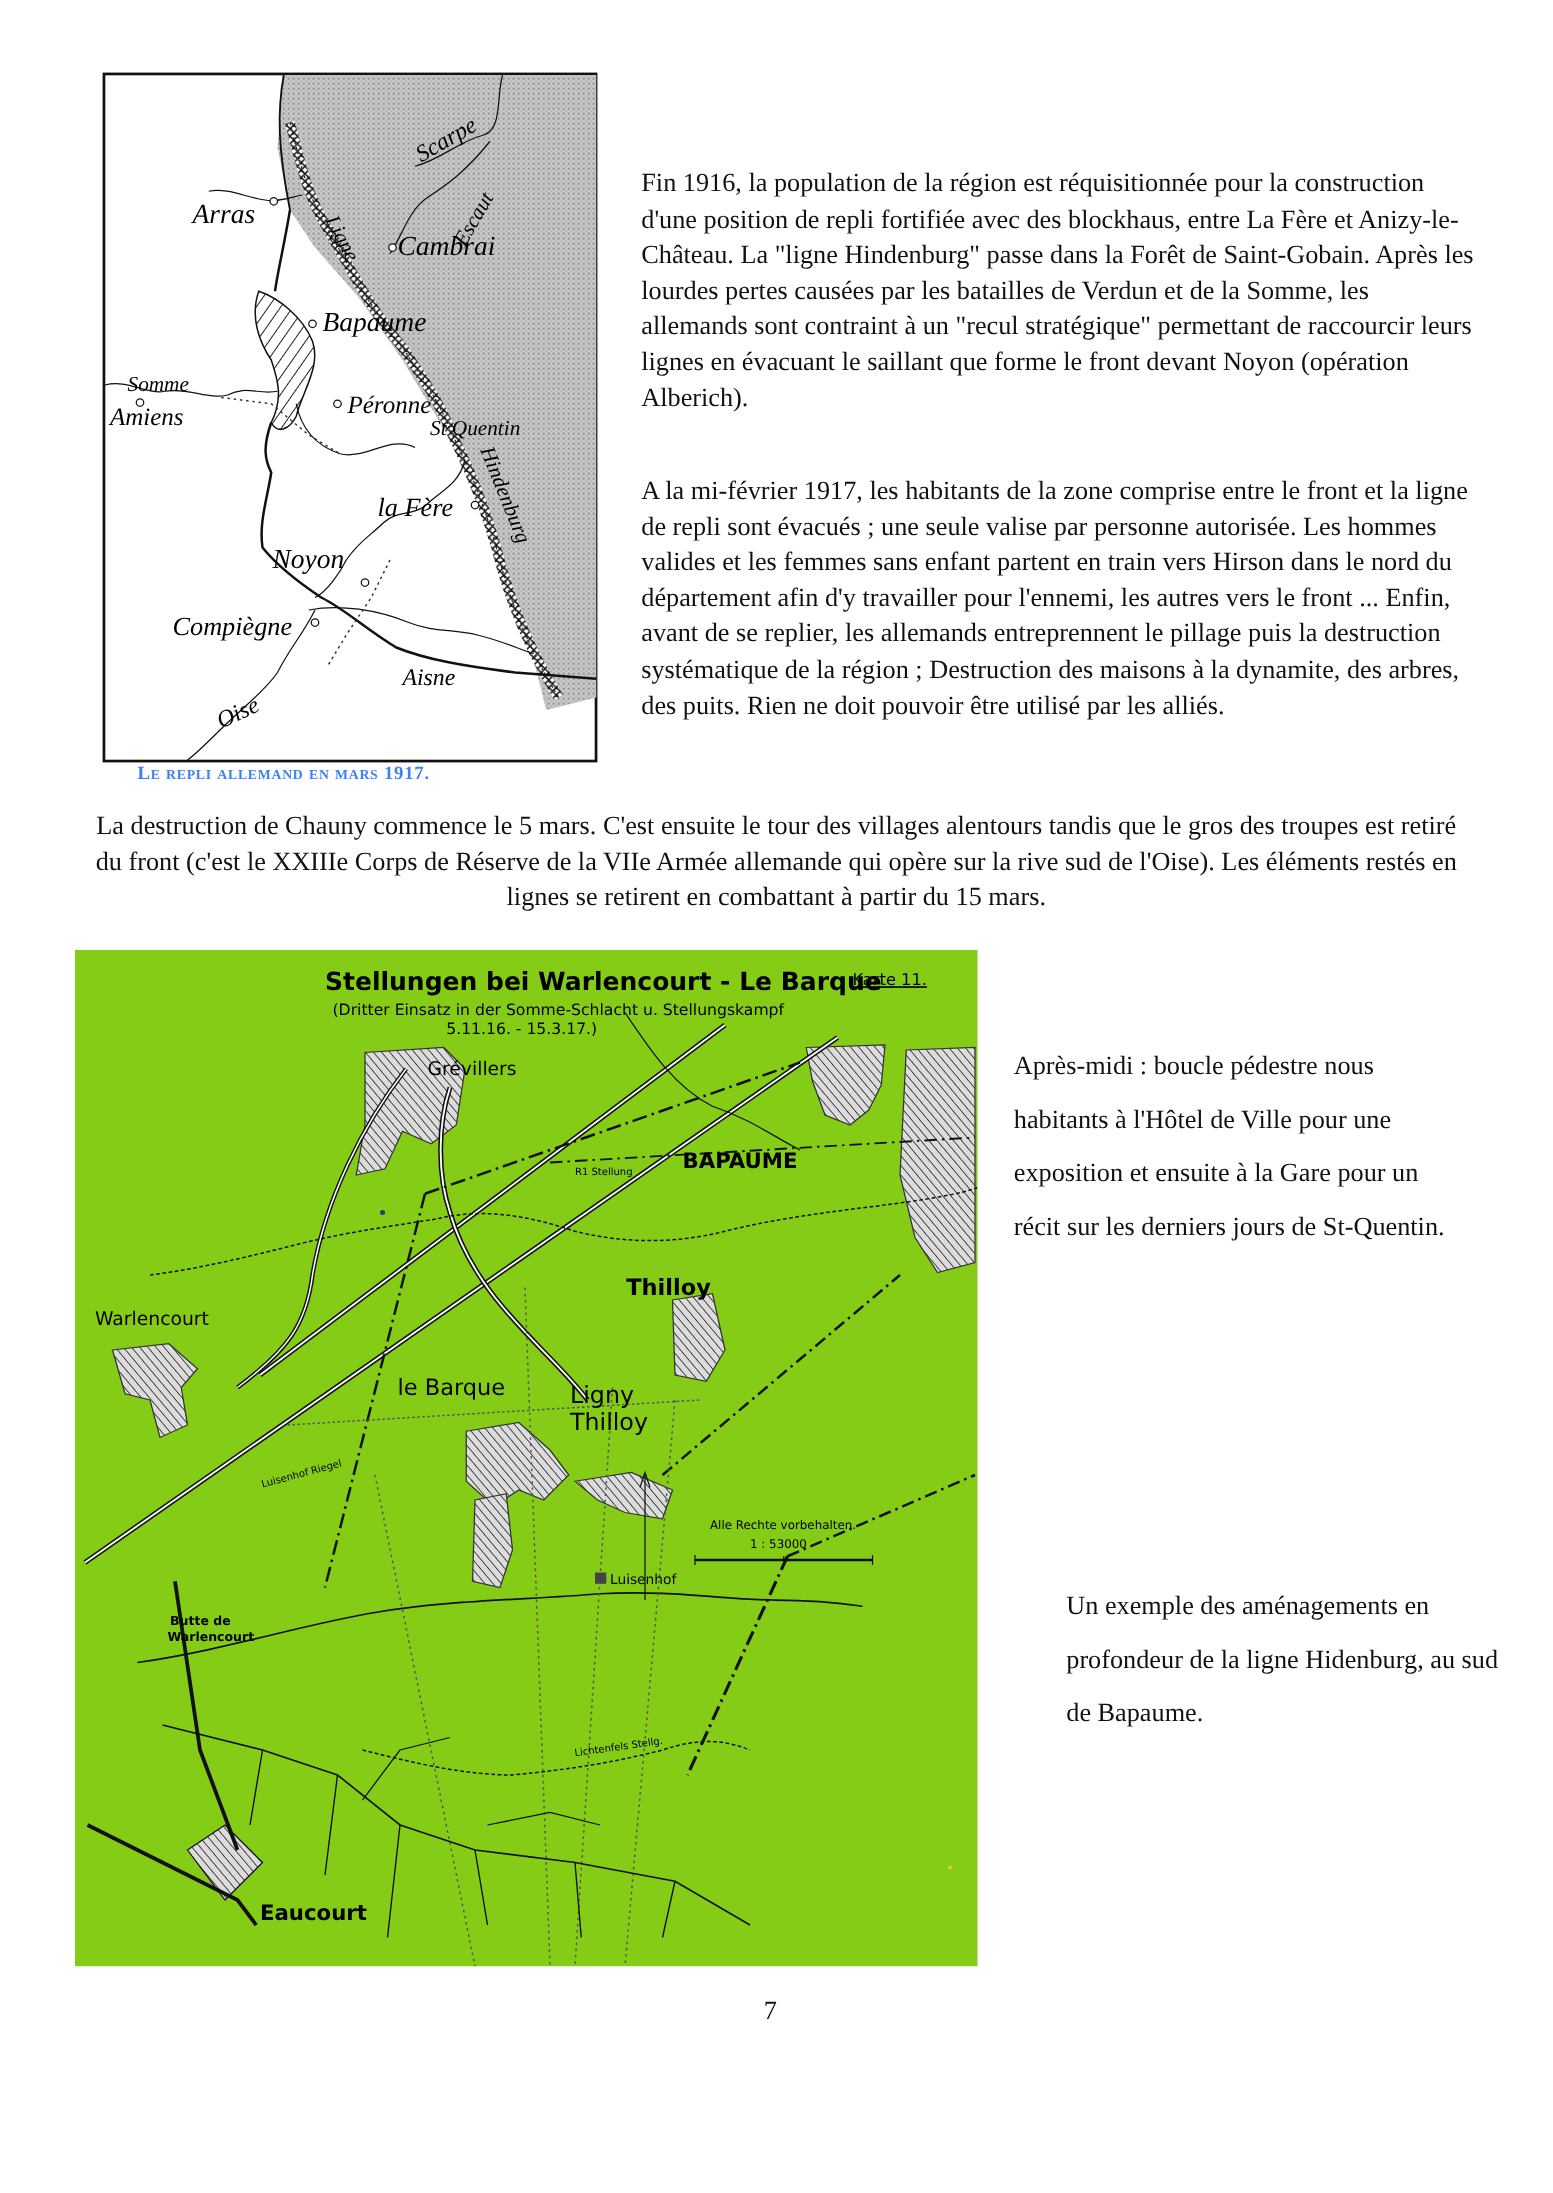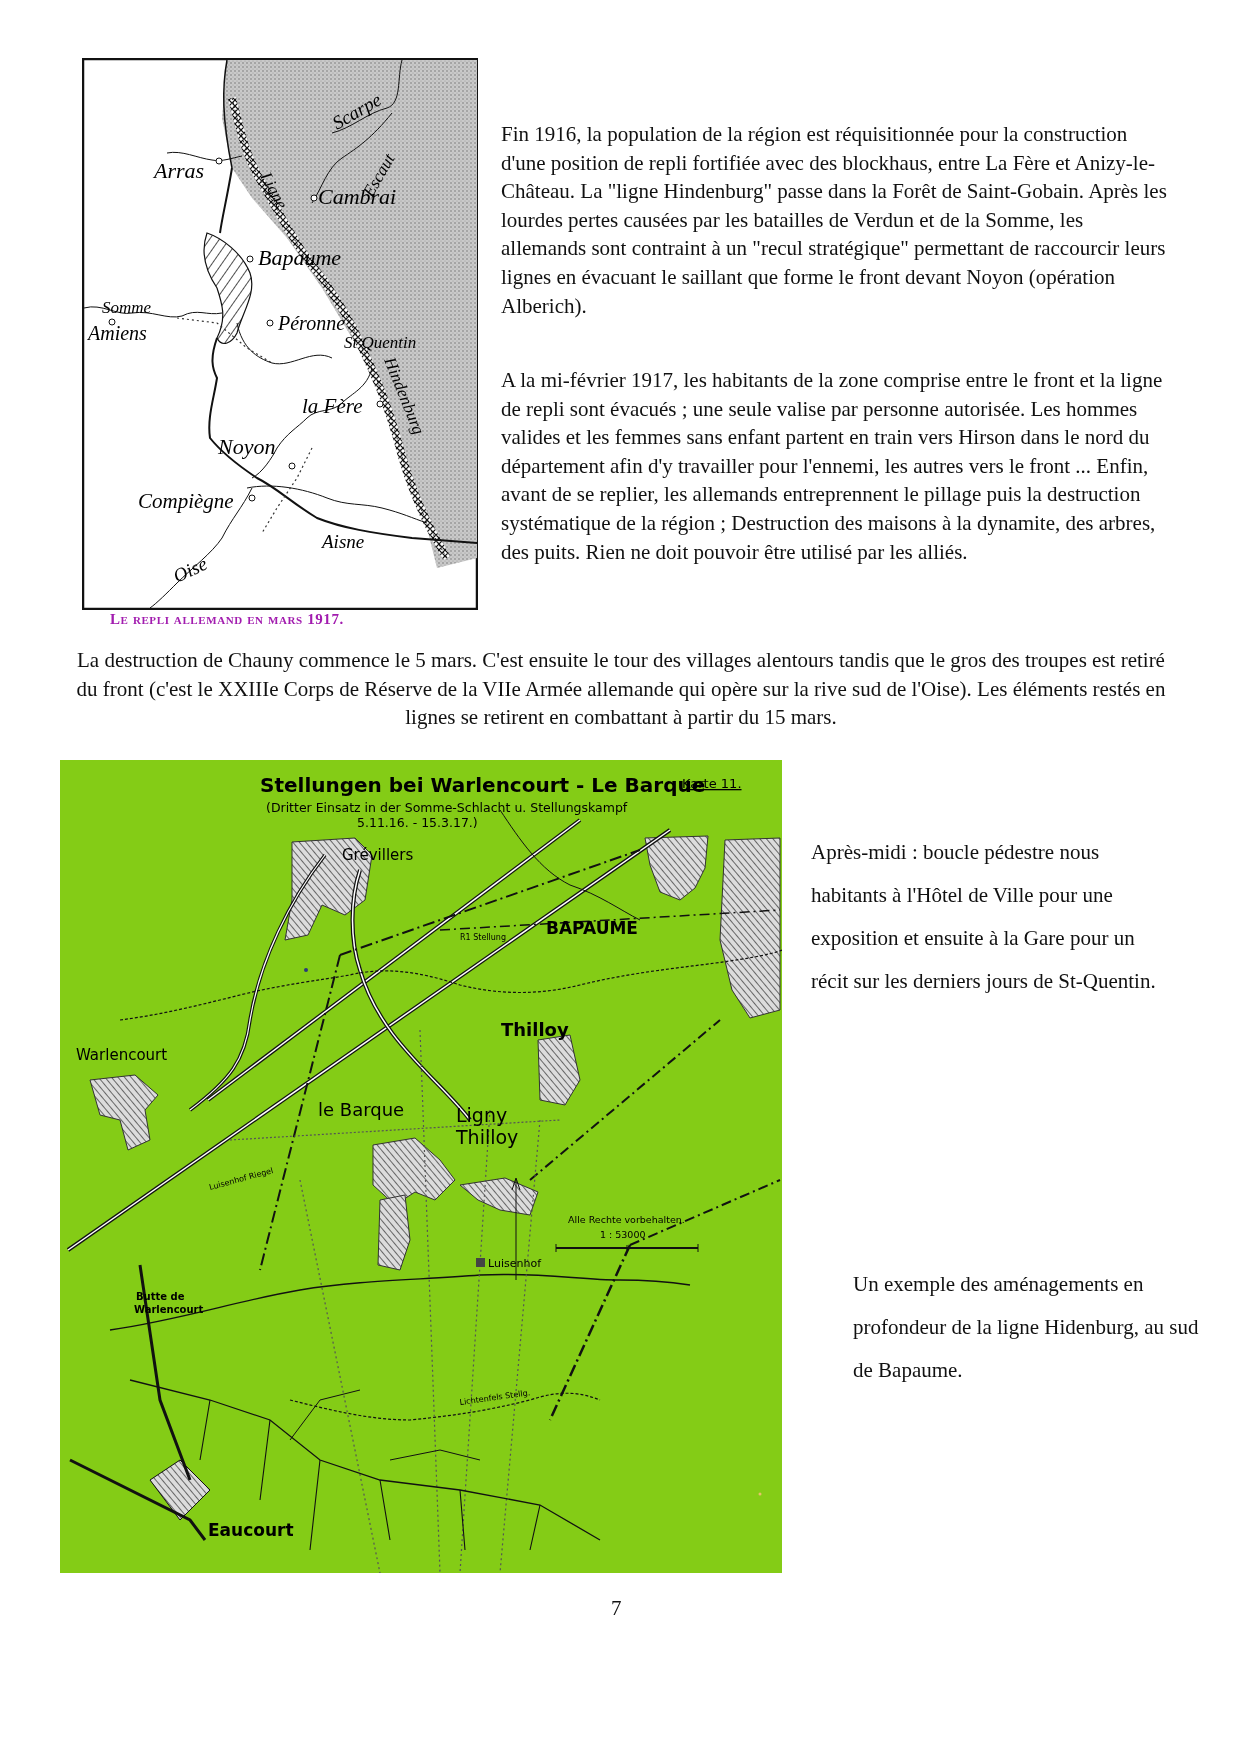--- a/index.html
+++ b/index.html
@@ -1,23 +1,23 @@
 <!DOCTYPE html>
 <html><head>
 <meta charset="utf-8">
 <style>
   html, body { margin: 0; padding: 0; background: #ffffff; }
   body { width: 1242px; height: 1754px; position: relative; overflow: hidden;
          font-family: "Liberation Serif", "DejaVu Serif", serif; color: #111; }
   .abs { position: absolute; }
-  .para { font-size: 21px; line-height: 28.6px; margin: 4px; }
+  .para { font-size: 21px; line-height: 28.6px; margin: 16px; }
   .para-wide { font-size: 21px; line-height: 28.6px; margin: 0; text-align: center; }
   .side { font-size: 21px; line-height: 43px; margin: 0; }
   .caption { font-family: "Liberation Serif", "DejaVu Serif", serif; font-size: 15px;
-             letter-spacing: 0.6px; font-variant: small-caps; font-weight: bold; color:#a21caf; }
+             letter-spacing: 0.6px; font-variant: small-caps; font-weight: bold; color:#3b82f6; }
   .map1 { left: 82px; top: 58px; width: 396px; height: 552px; }
   .map2 { left: 60px; top: 760px; width: 722px; height: 813px; background: #84cc16; }
   svg text { font-family: "Liberation Serif", "DejaVu Serif", serif; }
   .m2t { font-family: "DejaVu Sans", "Liberation Sans", sans-serif; }
   .page-num { left: 611px; top: 1596px; font-size: 21px; }
 </style>
 </head>
 <body>
 
 <div class="abs map1">

